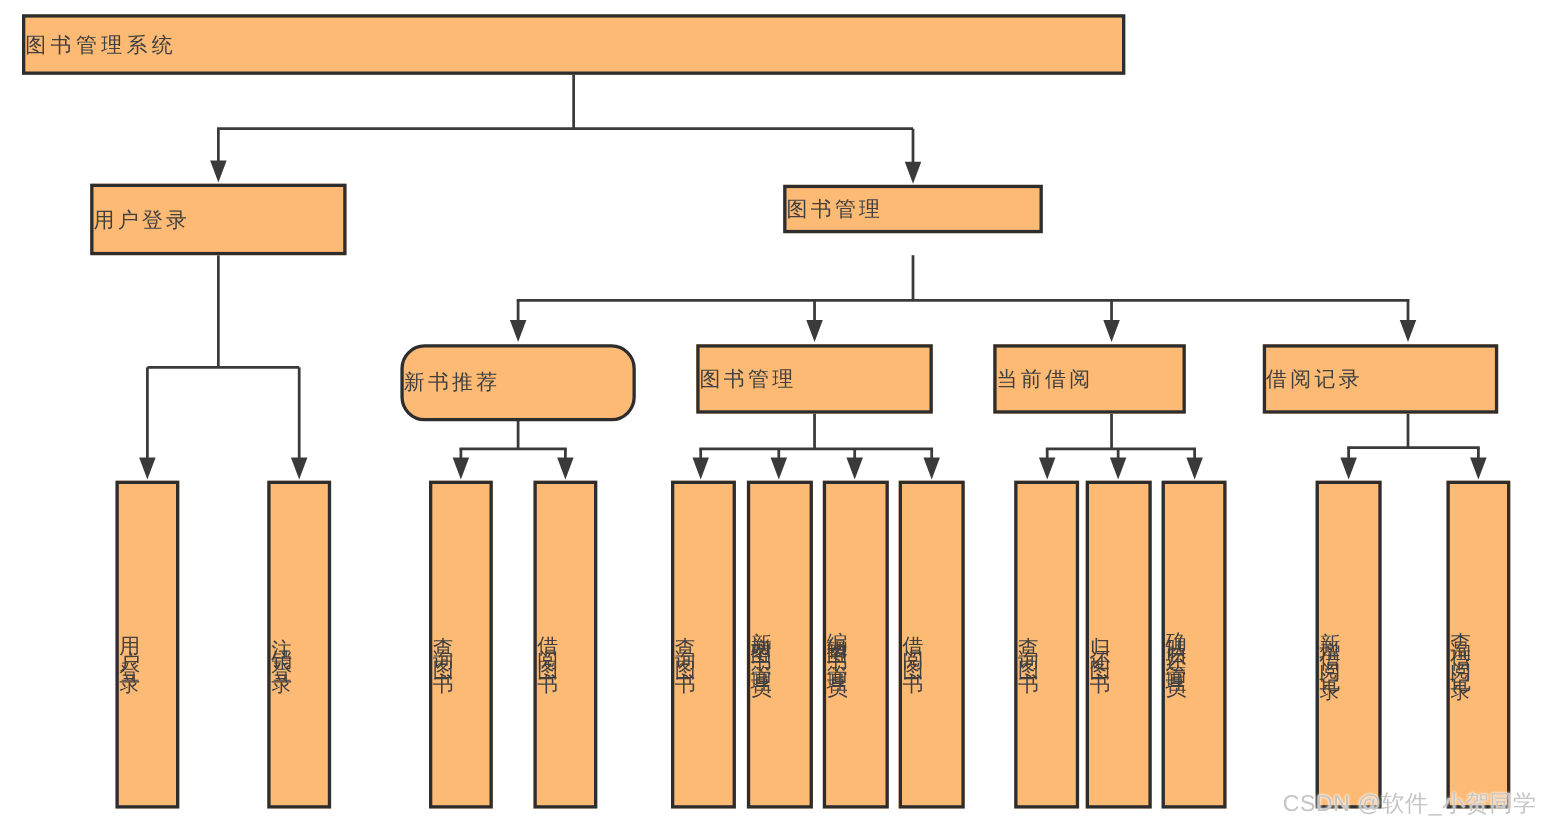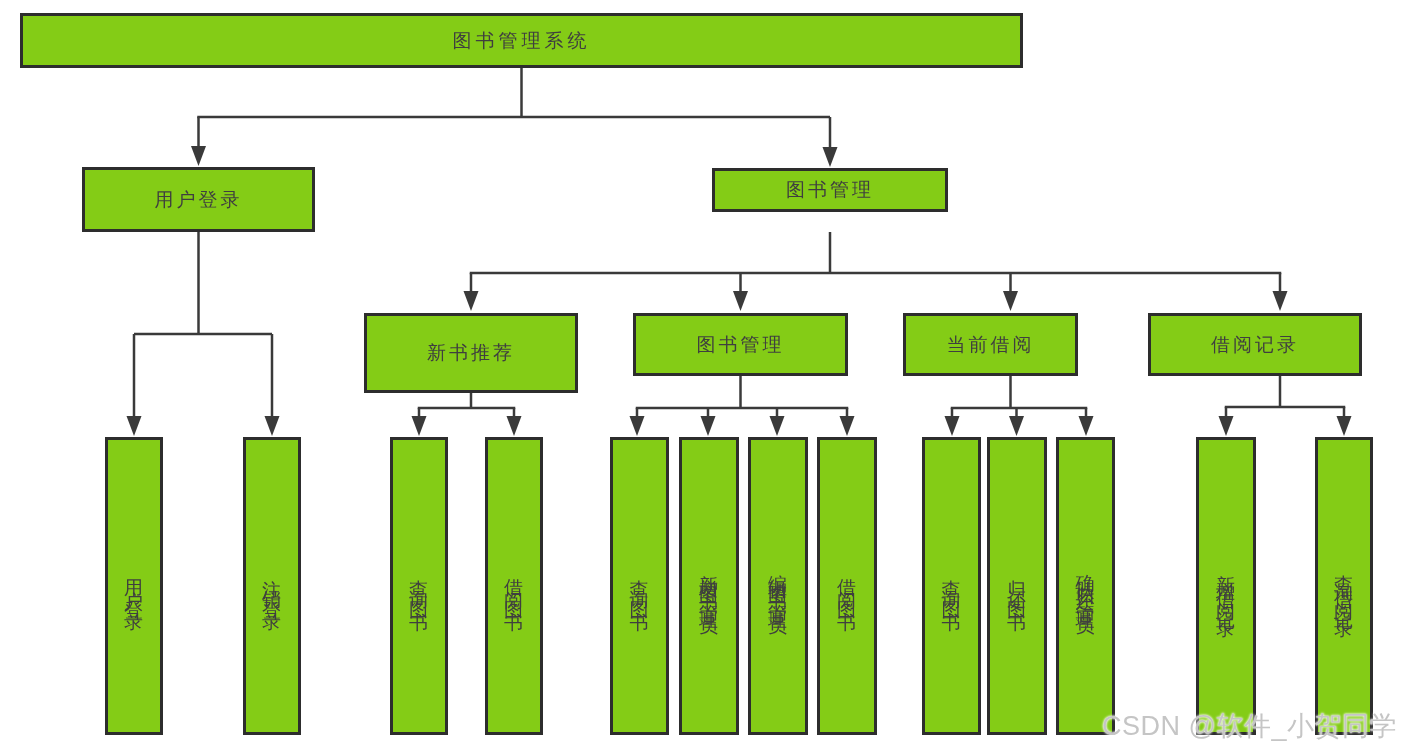--- a/index.html
+++ b/index.html
@@ -3,32 +3,32 @@
 <meta charset="utf-8">
 <style>
   html,body{margin:0;padding:0;background:#fff;}
   .stage{
     position:relative;width:1405px;height:747px;background:#ffffff;
     font-family:"Liberation Sans",sans-serif;overflow:hidden;
   }
   .wires{position:absolute;left:0;top:0;z-index:1;}
   .node{
     position:absolute;box-sizing:border-box;z-index:2;
-    border:3px solid #2d2d2d;background:#84cc16;
-    display:flex;align-items:center;justify-content:center;
+    border:3px solid #2d2d2d;background:#fdba74;
+    display:flex;align-items:center;justify-content:flex-start;
     color:#3f3f3f;font-size:19px;letter-spacing:3px;white-space:nowrap;
   }
   .node.root{letter-spacing:4px;}
   .leaf .vtxt{
     writing-mode:vertical-rl;text-orientation:mixed;
     letter-spacing:11px;line-height:1;white-space:nowrap;
   }
   .watermark{
     position:absolute;right:8px;bottom:3px;z-index:5;
-    color:#c5c5c5;font-size:27px;letter-spacing:0.5px;
+    color:#c5c5c5;font-size:21px;letter-spacing:0.5px;
     text-shadow:0 0 3px #ffffff,0 0 2px #ffffff;
   }
 </style>
 </head>
 <body>
 
 <div class="stage">
 
   <svg class="wires" width="1405" height="747" viewBox="0 0 1405 747">
     <g stroke="#3a3a3a" stroke-width="2.5" fill="none">
@@ -93,21 +93,21 @@
     <span>图书管理系统</span>
   </div>
 
   <div class="node" style="left:82px;top:167px;width:233px;height:65px;">
     <span>用户登录</span>
   </div>
   <div class="node" style="left:712px;top:168px;width:236px;height:44px;font-family:Liberation Mono, monospace;">
     <span>图书管理</span>
   </div>
 
-  <div class="node" style="left:364px;top:313px;width:214px;height:80px;">
+  <div class="node" style="left:364px;top:313px;width:214px;height:70px;border-radius:22px;">
     <span>新书推荐</span>
   </div>
   <div class="node" style="left:633px;top:313px;width:215px;height:63px;">
     <span>图书管理</span>
   </div>
   <div class="node" style="left:903px;top:313px;width:175px;height:63px;">
     <span>当前借阅</span>
   </div>
   <div class="node" style="left:1148px;top:313px;width:214px;height:63px;">
     <span>借阅记录</span>

